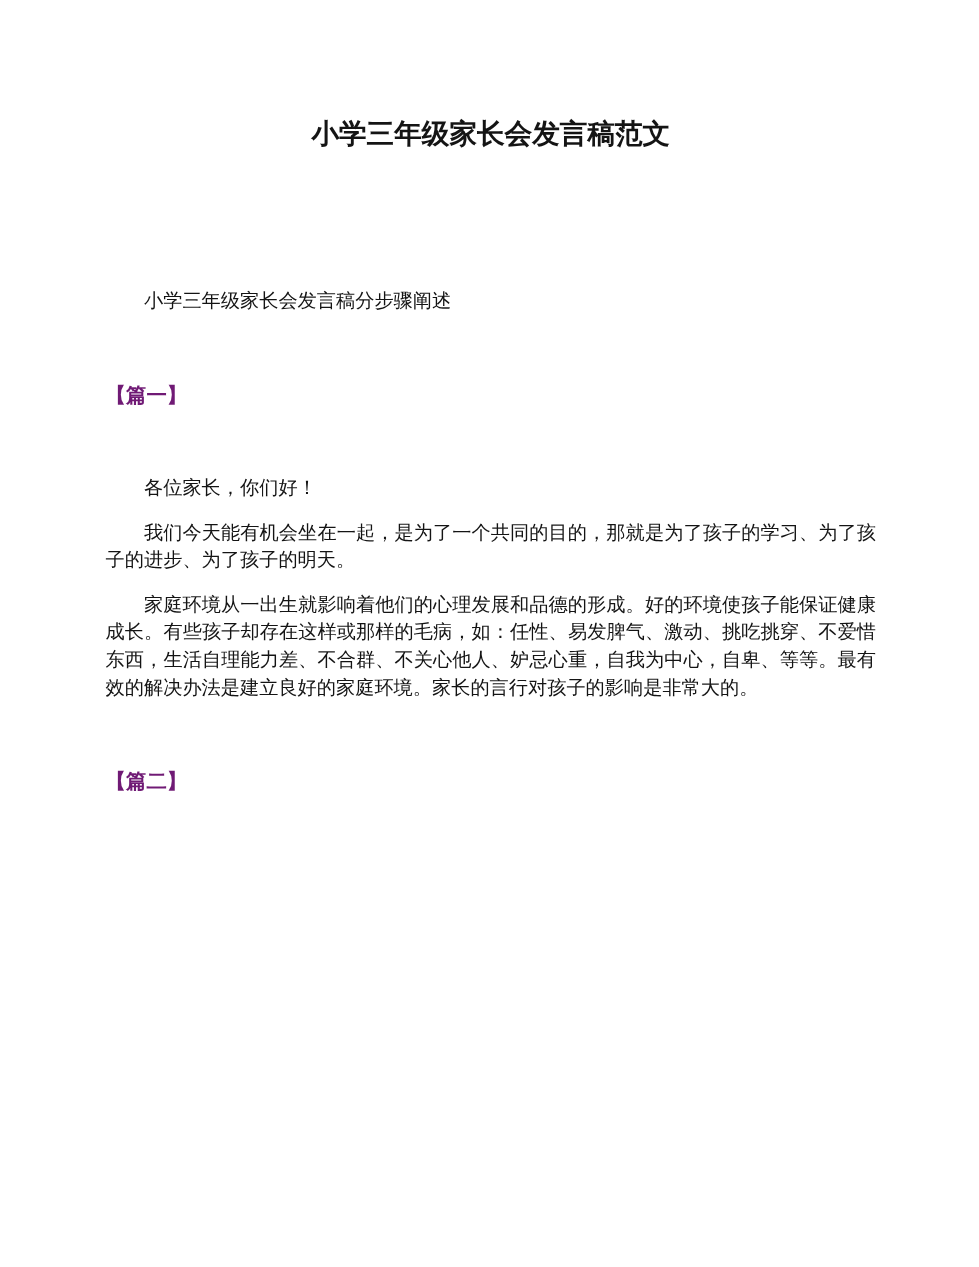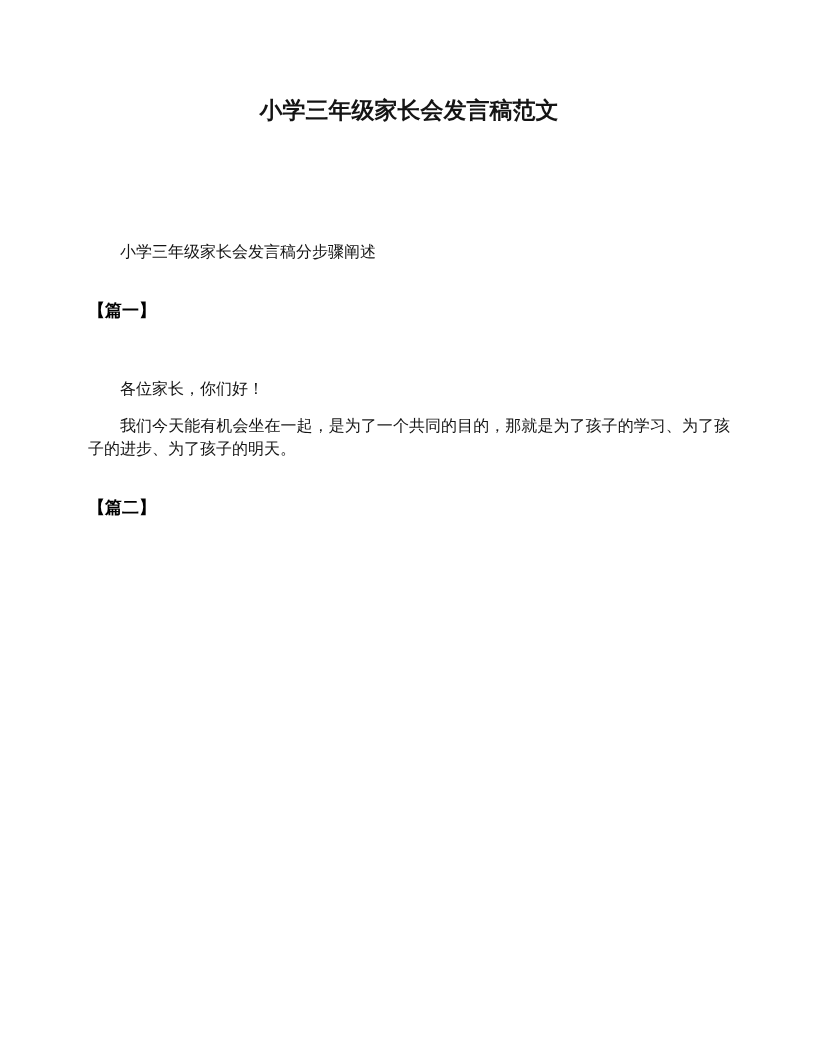--- a/index.html
+++ b/index.html
@@ -10,21 +10,21 @@
   body {
     width: 816px;
     height: 1056px;
     overflow: hidden;
   }
   .page {
     box-sizing: border-box;
     width: 816px;
     height: 1056px;
     padding: 96px 86px 4px 88px;
-    font-family: Liberation Serif, serif;
+    font-family: Liberation Sans, sans-serif;
     color: #141414;
   }
   .doc-title {
     margin: 0;
     font-size: 23px;
     line-height: 30px;
     font-weight: bold;
     text-align: center;
   }
   .para {
@@ -34,42 +34,43 @@
     text-indent: 2em;
     text-align: justify;
   }
   .para.intro {
     margin-top: 114px;
   }
   .para.first-after-heading {
     margin-top: 55px;
   }
   .section-heading {
-    margin: 36px 0 0 0;
+    margin: 55px 0 0 0;
     font-size: 17px;
     line-height: 23px;
     font-weight: bold;
-    color: #000000;
+    color: #701a75;
   }
 </style>
 </head>
 <body>
 
 <div class="page">
 
   <h1 class="doc-title">小学三年级家长会发言稿范文</h1>
 
   <p class="para intro">小学三年级家长会发言稿分步骤阐述</p>
 
   <h2 class="section-heading">【篇一】</h2>
 
   <p class="para first-after-heading">各位家长，你们好！</p>
 
   <p class="para">我们今天能有机会坐在一起，是为了一个共同的目的，那就是为了孩子的学习、为了孩子的进步、为了孩子的明天。</p>
 
 
+  <p class="para">家庭环境从一出生就影响着他们的心理发展和品德的形成。好的环境使孩子能保证健康成长。有些孩子却存在这样或那样的毛病，如：任性、易发脾气、激动、挑吃挑穿、不爱惜东西，生活自理能力差、不合群、不关心他人、妒忌心重，自我为中心，自卑、等等。最有效的解决办法是建立良好的家庭环境。家长的言行对孩子的影响是非常大的。</p>
 
 
 
   <h2 class="section-heading">【篇二】</h2>
 
 
 </div>
 
 </body></html>

